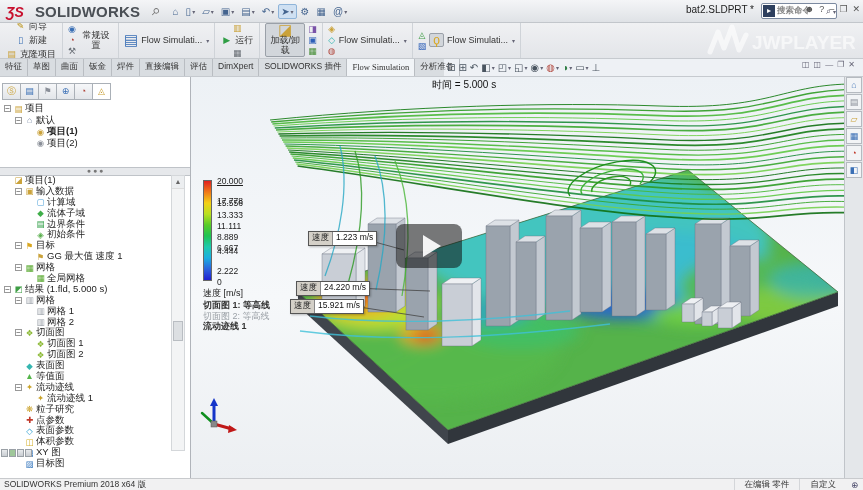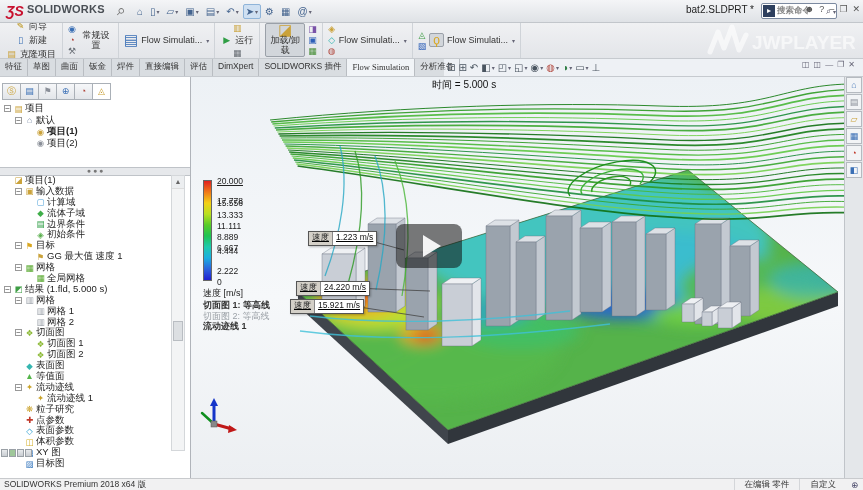--- a/index.html
+++ b/index.html
@@ -2,23 +2,23 @@
 <html><head>
 <meta charset="utf-8">
 <style>
   html,body{margin:0;padding:0;background:#888;}
   .stage{position:relative;width:863px;height:490px;overflow:hidden;background:#fff;
          font-family:"Liberation Sans","DejaVu Sans",sans-serif;-webkit-font-smoothing:antialiased;}
   
   .menubar{position:absolute;left:0;top:0;width:863px;height:22px;
     background:linear-gradient(#f4f5f7,#dfe2e6);border-bottom:1px solid #c2c6cb;
     display:flex;align-items:center;font-size:10.5px;color:#333;z-index:20;}
-  .logo{display:flex;align-items:flex-start;gap:3px;padding:0 8px 0 6px;flex:none;}
+  .logo{display:flex;align-items:flex-end;gap:11px;padding:0 8px 0 6px;flex:none;}
   .logo-mark{color:#c8102e;font-weight:bold;font-style:italic;font-size:14px;}
-  .logo-text{font-weight:bold;color:#4a4f55;font-size:11px;letter-spacing:.2px;}
+  .logo-text{font-weight:bold;color:#4a4f55;font-size:15px;letter-spacing:.2px;}
   #menus{display:flex;flex:none;}
   .menu-item{padding:0 6px;cursor:default;}
   .pin{color:#777;font-size:10px;margin:0 4px;transform:rotate(45deg);}
   #qa{display:flex;align-items:center;margin-left:6px;gap:1px;}
   .qa-btn{display:flex;align-items:center;padding:1px 2px;color:#44648f;font-size:10px;border:1px solid transparent;border-radius:2px;}
   .qa-active{background:#cfe0f2;border-color:#8fb4d9;}
   .dd{font-size:6px;color:#667;margin-left:1px;}
   .doc-title{position:absolute;left:672px;top:4px;font-size:10px;color:#222;padding-left:14px;}
   .search{position:absolute;right:26px;top:3px;width:74px;height:14px;border:1px solid #7c8aa0;
     background:#fff;display:flex;align-items:center;font-size:8.5px;color:#888;border-radius:2px;}
@@ -85,21 +85,21 @@
   #scene{position:absolute;left:0;top:0;}
   .time-label{position:absolute;left:242px;top:2px;font-size:10px;color:#111;z-index:30;}
   .legend{position:absolute;left:13px;top:104px;z-index:30;}
   .lbar{position:absolute;left:0;top:0;width:9px;height:101px;border:1px solid #666;box-sizing:border-box;}
   .ltick{position:absolute;left:14px;width:40px;font-size:8.5px;color:#222;}
   .lunit{position:absolute;left:0;top:107px;font-size:9px;color:#222;white-space:nowrap;}
   .lplots{position:absolute;left:0;top:120px;white-space:nowrap;}
   .lplot{font-size:9px;line-height:10.5px;color:#333;font-weight:bold;}
   .lplot.muted{color:#9aa0a6;font-weight:normal;}
   .callout{position:absolute;display:flex;height:13px;border:1px solid #555;background:#fff;
-    font-size:8.5px;line-height:11px;z-index:31;box-shadow:1px 1px 2px rgba(0,0,0,.25);text-decoration:underline;}
+    font-size:8.5px;line-height:11px;z-index:31;box-shadow:1px 1px 2px rgba(0,0,0,.25);}
   .co-name{background:#d4d0c8;padding:0 3px;border-right:1px solid #888;color:#222;}
   .co-val{padding:0 3px;color:#111;white-space:nowrap;}
   .play-overlay{position:absolute;left:206px;top:148px;width:66px;height:44px;border-radius:8px;
     background:rgba(15,15,15,.55);z-index:38;display:flex;align-items:center;justify-content:center;}
   .play-tri{width:0;height:0;border-left:18px solid rgba(255,255,255,.92);
     border-top:11px solid transparent;border-bottom:11px solid transparent;margin-left:5px;}
   
   .taskpane{position:absolute;right:0;top:76px;width:18px;bottom:11px;background:#e4e7ea;
     border-left:1px solid #c0c4c9;z-index:16;}
   .tp-ic{width:16px;height:16px;margin:1px 0 0 1px;border:1px solid #b5bac0;background:#f2f4f6;

